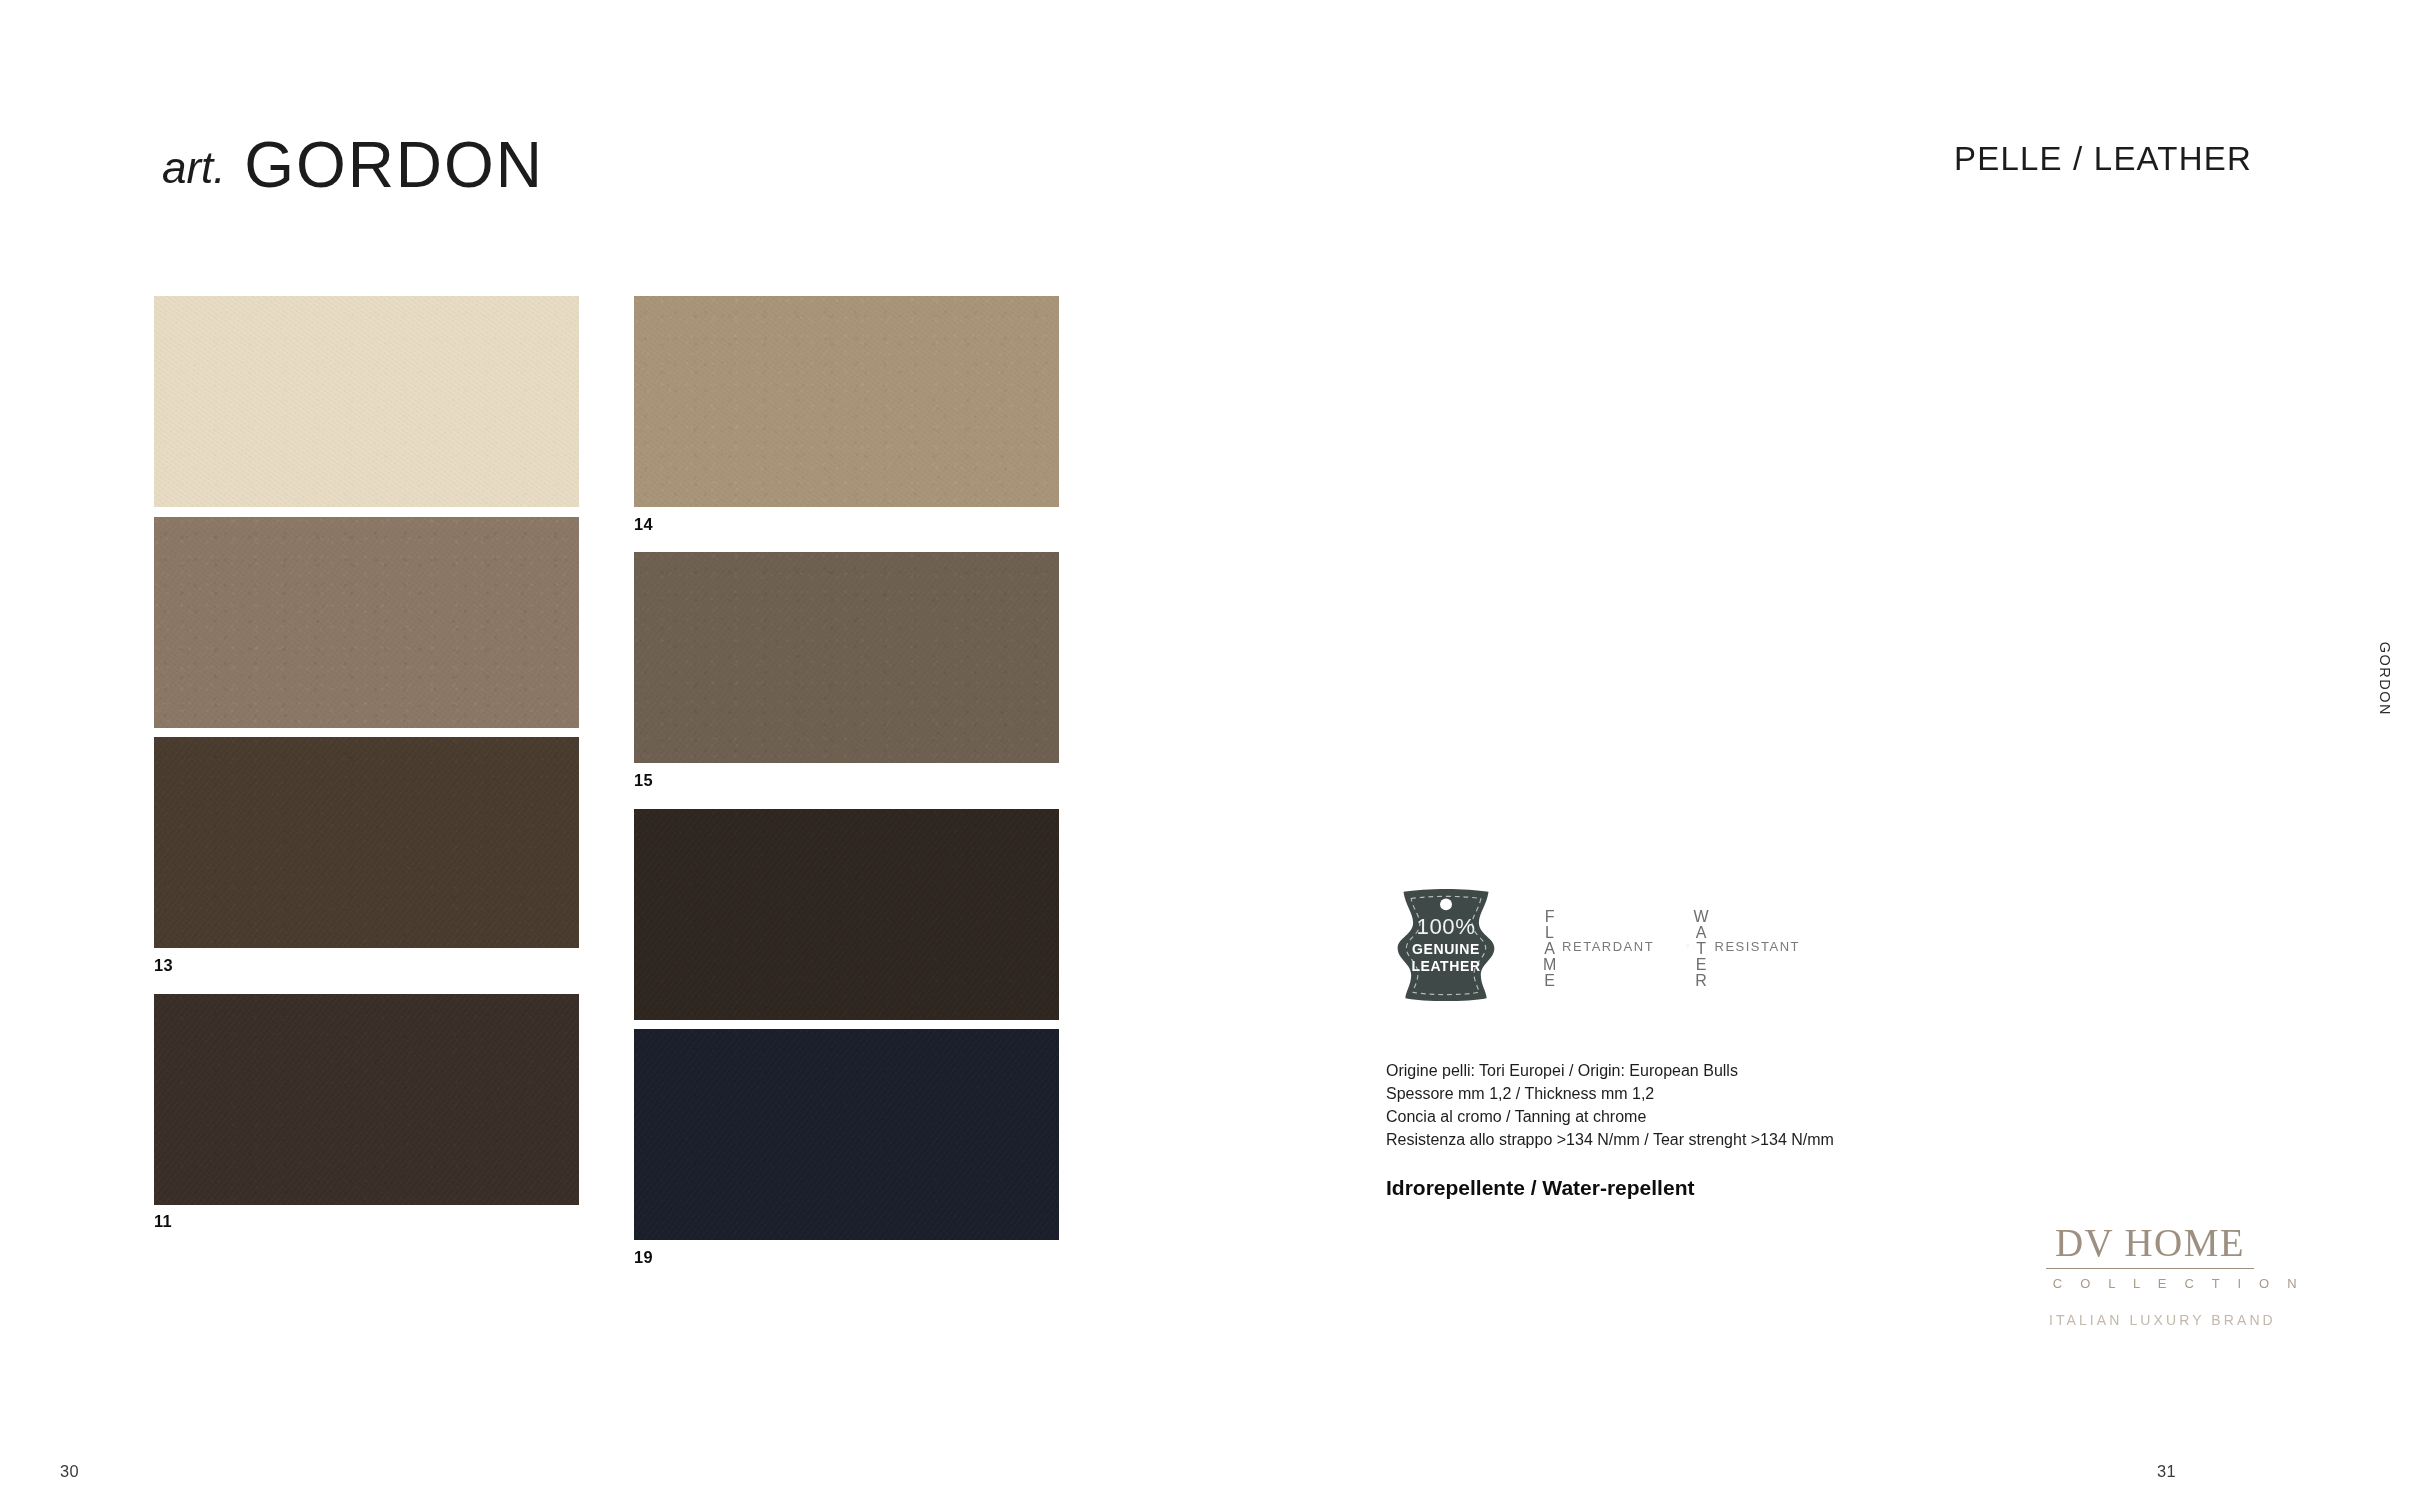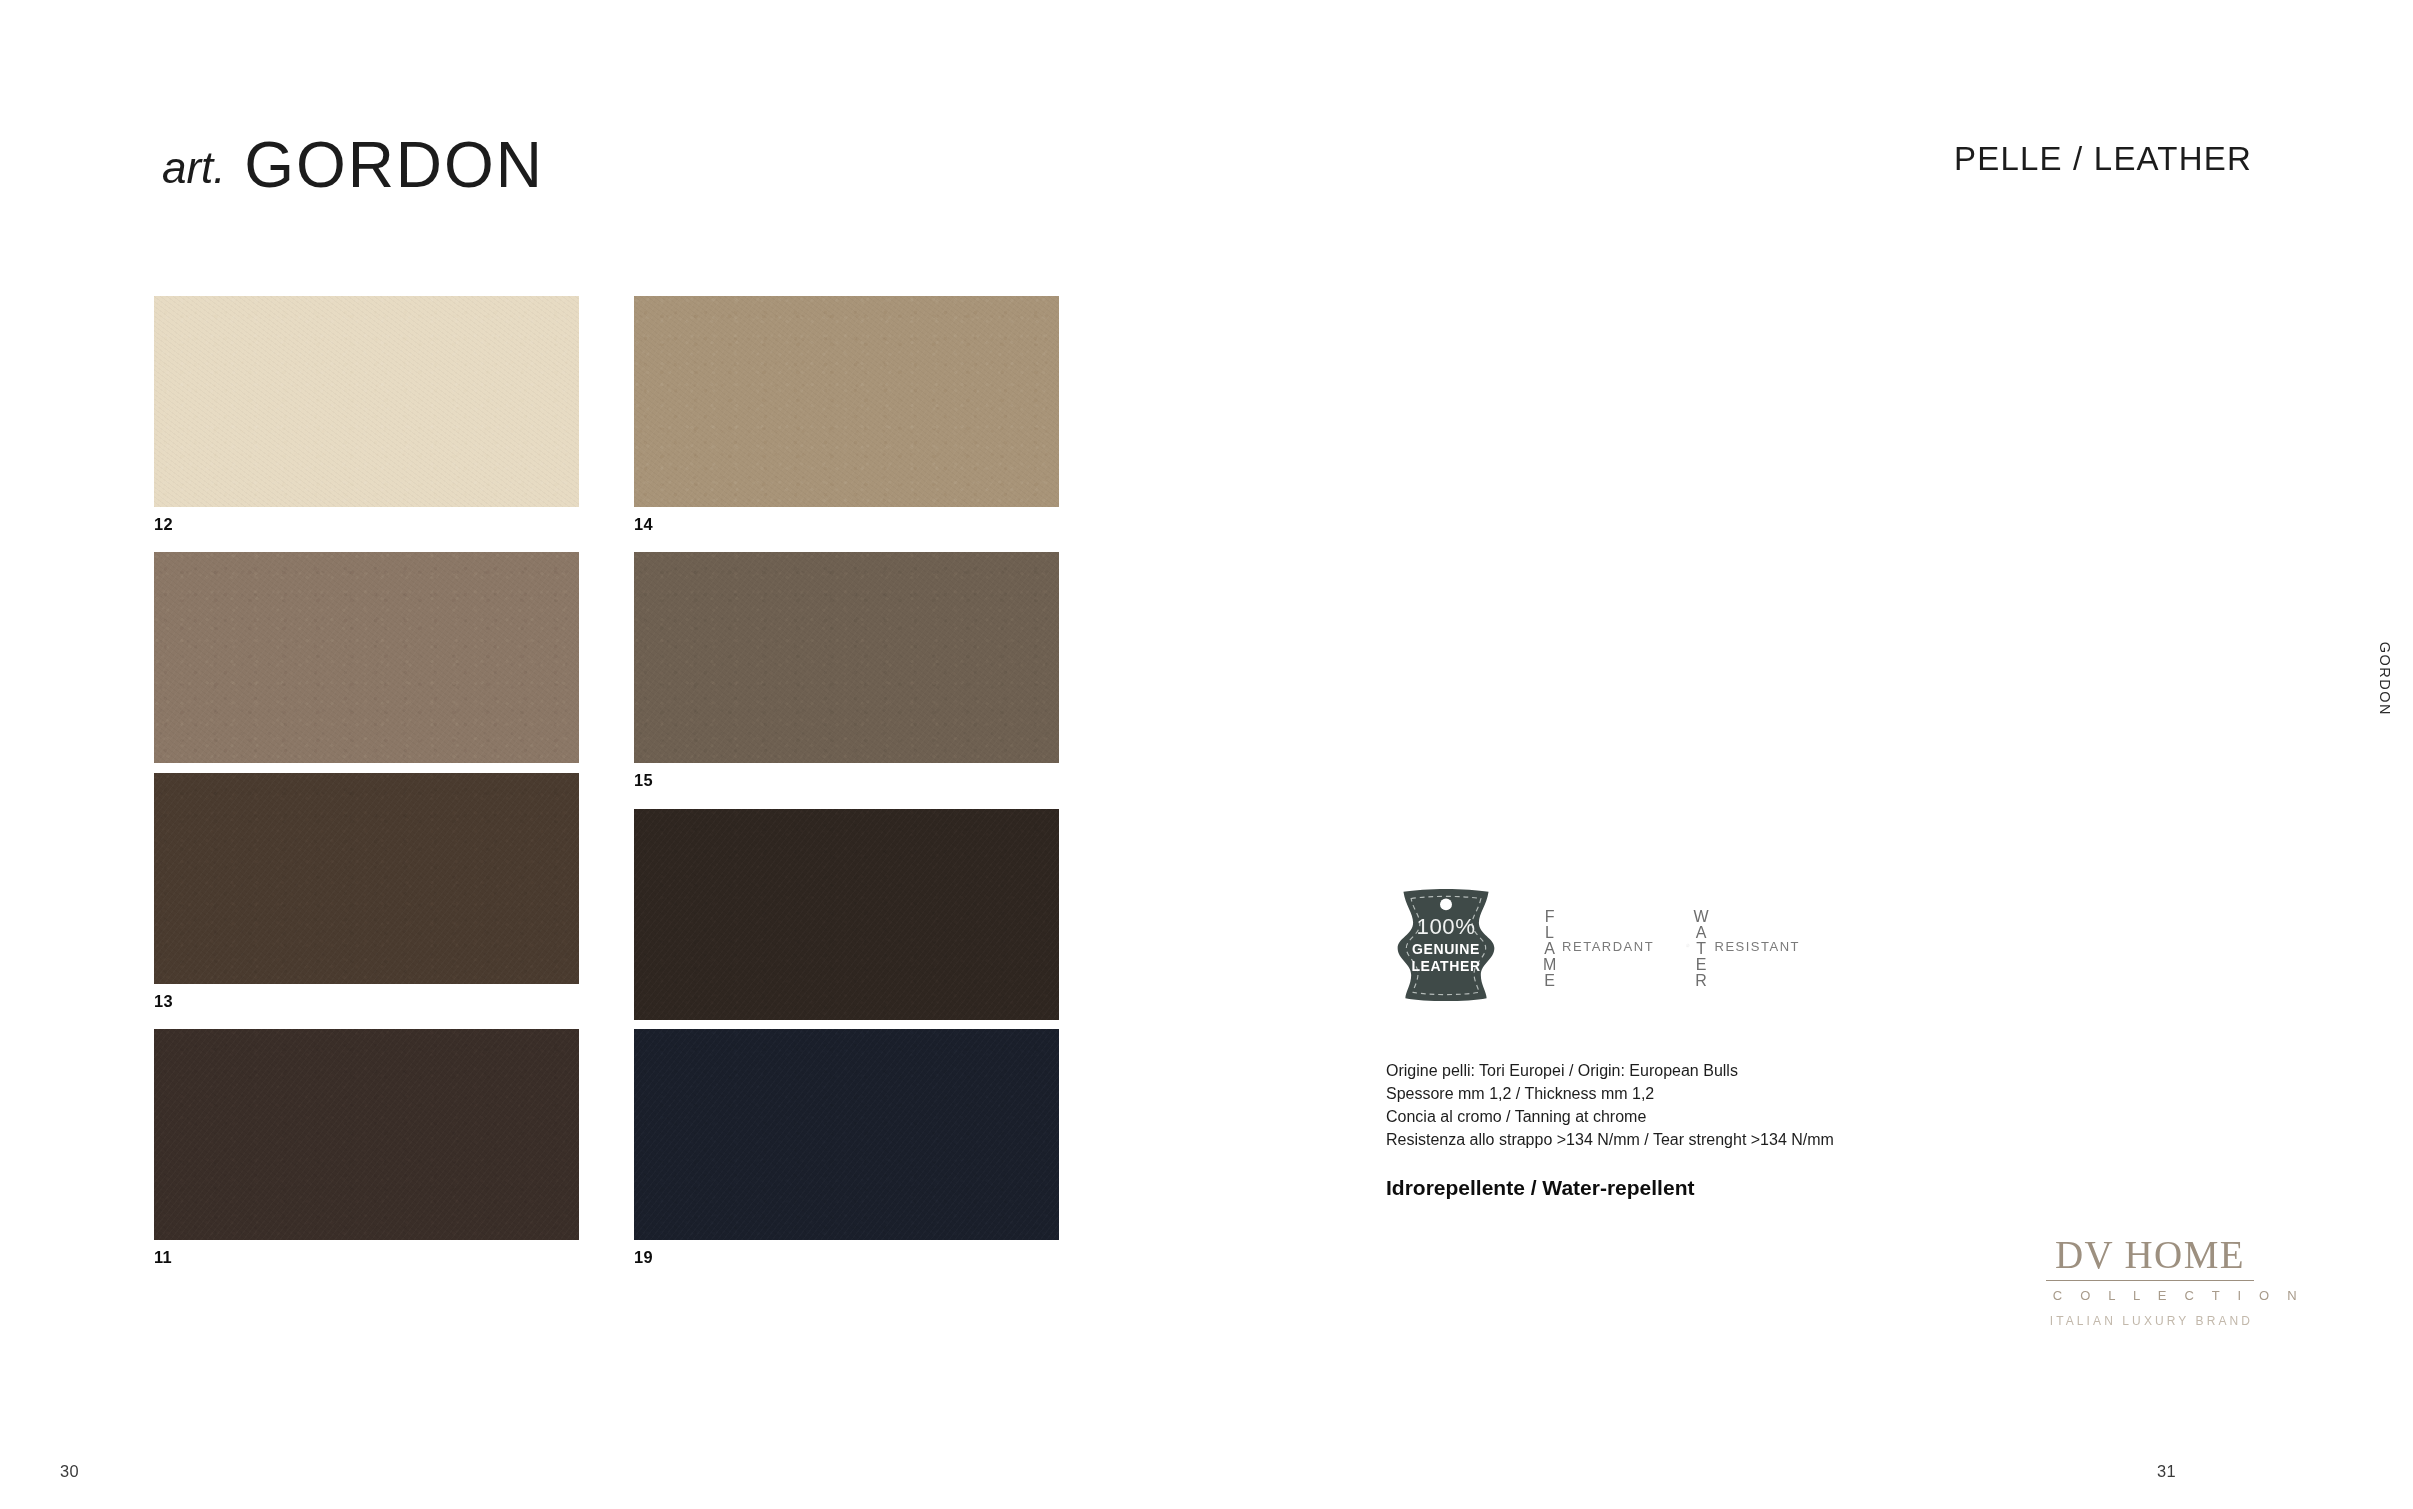--- a/index.html
+++ b/index.html
@@ -225,25 +225,25 @@
   }
   .brand-collection {
     font-size: 13px;
     letter-spacing: 7.2px;
     color: #a89b8b;
     line-height: 1;
     padding-left: 6.8px;
     white-space: nowrap;
   }
   .brand-tagline {
-    font-size: 12px;
+    font-size: 14px;
     letter-spacing: 3.1px;
     color: #c2b8ab;
     line-height: 1;
-    margin-top: 13px;
+    margin-top: 23px;
     padding-left: 2.9px;
     white-space: nowrap;
   }
 
   
   .page-num {
     position: absolute;
     bottom: 30px;
     font-size: 16.4px;
     color: #3a3a3a;
@@ -265,21 +265,20 @@
 
   <div class="category-label">PELLE / LEATHER</div>
 
   <div class="side-tab">GORDON</div>
 
   <div class="swatch-grid">
 
     <div class="swatch-col left">
       <div class="swatch-cell">
         <div class="swatch-chip" style="background-color: rgb(231, 219, 195);"></div>
-        <div class="swatch-label">12</div>
       </div>
       <div class="swatch-cell">
         <div class="swatch-chip" style="background-color: rgb(139, 119, 102);"></div>
       </div>
       <div class="swatch-cell">
         <div class="swatch-chip" style="background-color: rgb(74, 59, 47);"></div>
         <div class="swatch-label">13</div>
       </div>
       <div class="swatch-cell">
         <div class="swatch-chip" style="background-color: rgb(58, 46, 40);"></div>

